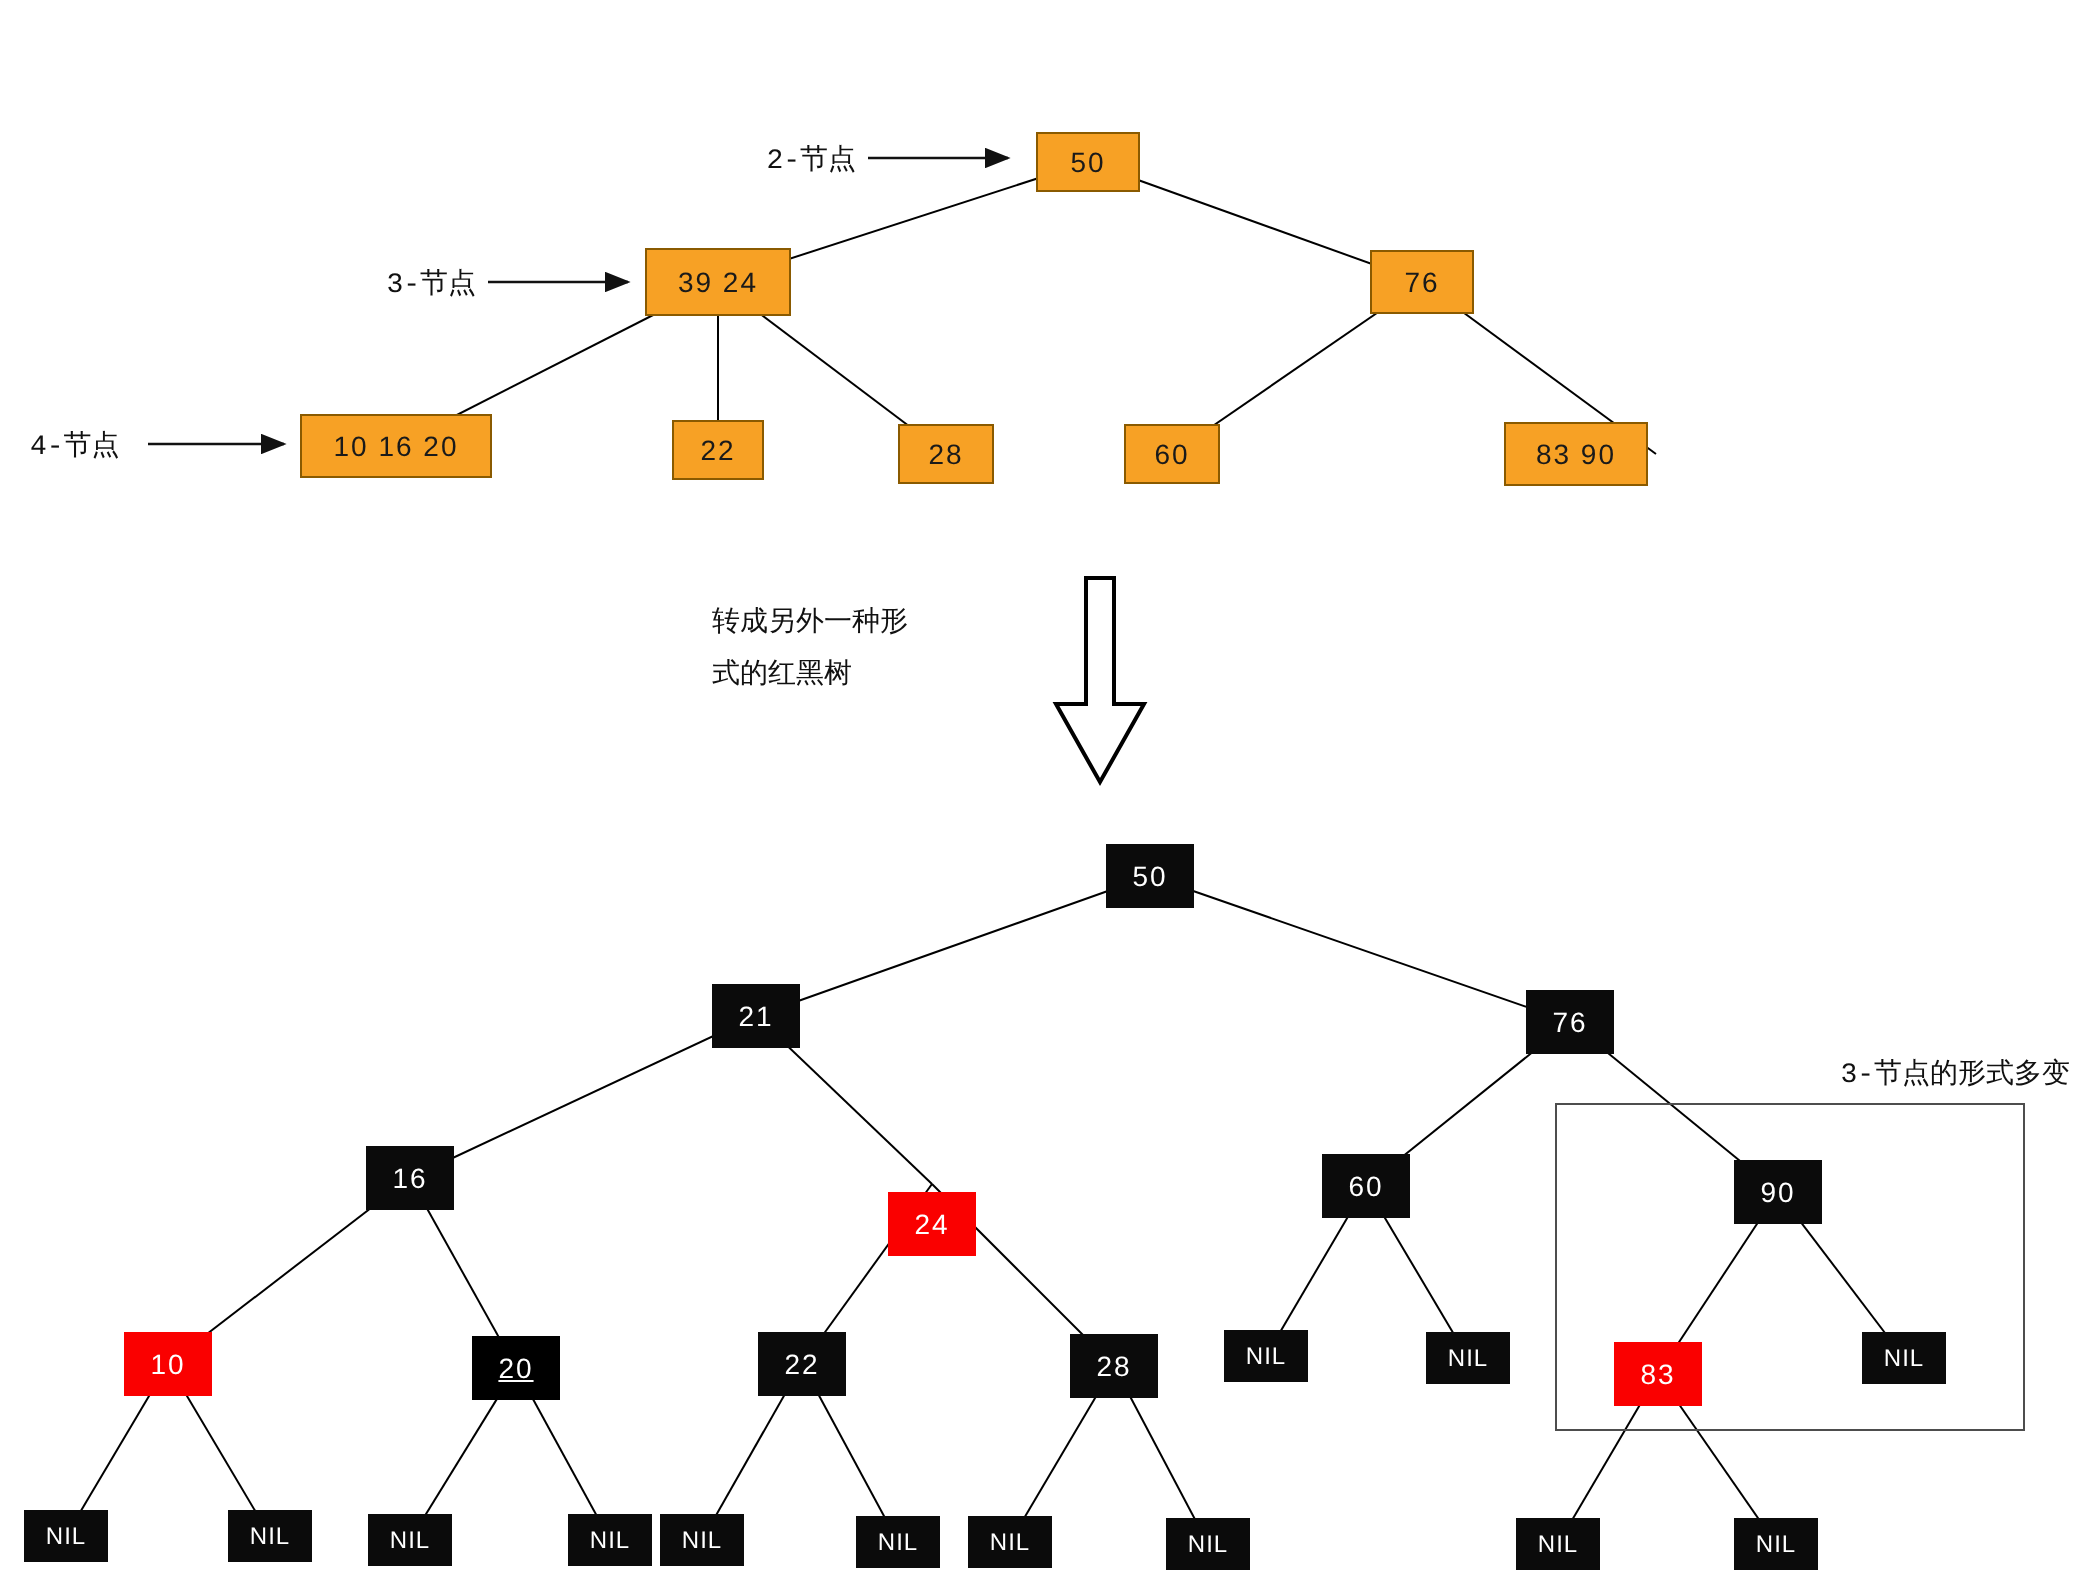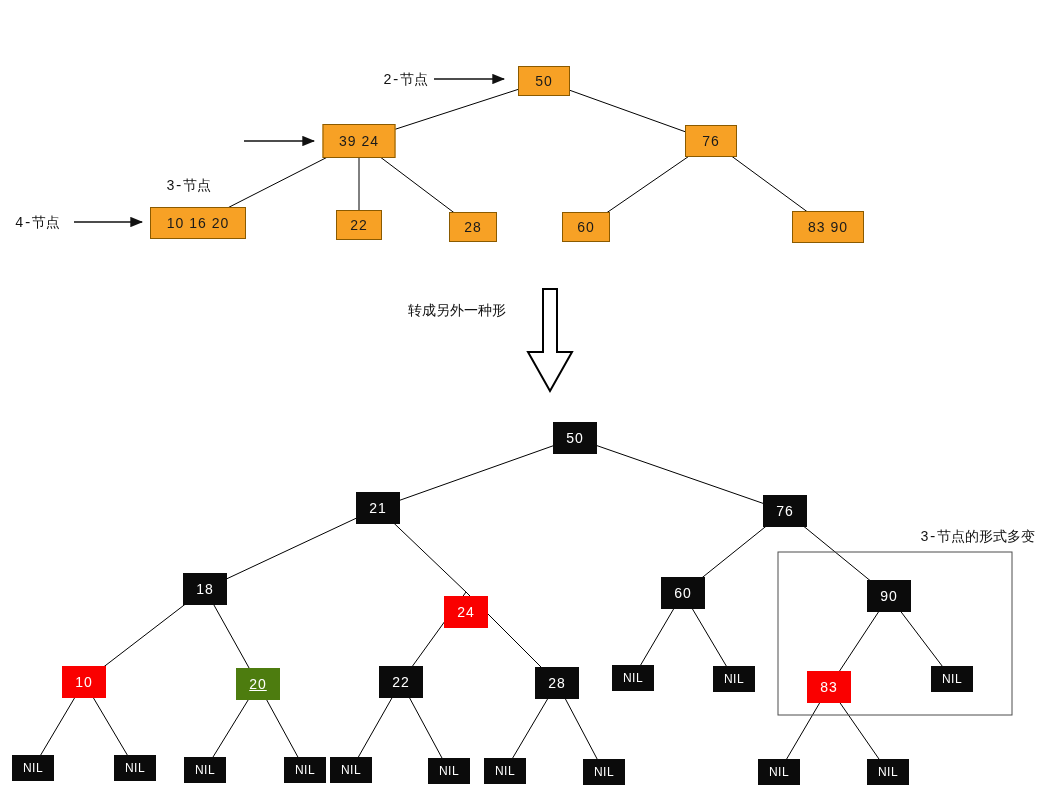--- a/index.html
+++ b/index.html
@@ -25,25 +25,25 @@
     display: flex; align-items: center; justify-content: center;
     font-size: 14px; letter-spacing: 1px;
   }
   .node.orange { border: 1px solid #8a5a00; color: #1a1a1a; }
   .node.black, .node.red, .node.nil { color: #ffffff; }
   .node.nil { font-size: 12px; letter-spacing: 0.5px; }
   .tree-edge { stroke-width: 1; }
   .anno-arrow { stroke: #111111; stroke-width: 1.3; }
   .anno { position: absolute; font-size: 14px; white-space: nowrap; font-family: Liberation Mono, monospace; }
   #label-2node { top: 71px; right: 611px; }
-  #label-3node { top: 133px; right: 828px; margin-top: 44px; }
+  #label-3node { top: 133px; right: 801px; }
   #label-4node { top: 214px; left: 15px; }
   #transform-text {
-    position: absolute; left: 392px; top: 297px; width: 130px;
-    text-align: center; font-size: 14px; line-height: 26px;
+    position: absolute; left: 356px; top: 297px; width: 130px;
+    font-size: 14px; line-height: 26px;
   }
   #box-label { position: absolute; top: 528px; right: 4px; font-size: 14px; }
 </style>
 </head>
 <body>
 
 <div id="canvas">
 
 
   <svg id="edge-layer" width="1039" height="796">
@@ -91,42 +91,43 @@
     <polygon id="big-down-arrow" points="543,289 557,289 557,352 572,352 550,391 528,352 543,352" fill="#ffffff" stroke="#000000" stroke-width="2"></polygon>
     <rect id="variant-box" x="778" y="552" width="234" height="163" fill="none" stroke="#4d4d4d" stroke-width="1"></rect>
   </svg>
 
   <div id="label-2node" class="anno">2-节点</div>
   <div id="label-3node" class="anno">3-节点</div>
   <div id="label-4node" class="anno">4-节点</div>
 
   <div id="transform-text">
     <div>转成另外一种形</div>
+    <div>式的红黑树</div>
   </div>
 
   <div id="box-label" class="anno">3-节点的形式多变</div>
 
   <div id="nodes-layer">
       <div class="node orange" style="left: 544px; top: 81px; width: 52px; height: 30px; background: rgb(247, 161, 37); border-color: rgb(138, 90, 0);">50</div>
       <div class="node orange" style="left: 359px; top: 141px; width: 73px; height: 34px; background: rgb(247, 161, 37); border-color: rgb(138, 90, 0);">39 24</div>
       <div class="node orange" style="left: 711px; top: 141px; width: 52px; height: 32px; background: rgb(247, 161, 37); border-color: rgb(138, 90, 0);">76</div>
       <div class="node orange" style="left: 198px; top: 223px; width: 96px; height: 32px; background: rgb(247, 161, 37); border-color: rgb(138, 90, 0);">10 16 20</div>
       <div class="node orange" style="left: 359px; top: 225px; width: 46px; height: 30px; background: rgb(247, 161, 37); border-color: rgb(138, 90, 0);">22</div>
       <div class="node orange" style="left: 473px; top: 227px; width: 48px; height: 30px; background: rgb(247, 161, 37); border-color: rgb(138, 90, 0);">28</div>
       <div class="node orange" style="left: 586px; top: 227px; width: 48px; height: 30px; background: rgb(247, 161, 37); border-color: rgb(138, 90, 0);">60</div>
-      <div class="node orange" style="left: 828px; top: 227px; width: 72px; height: 32px; background: rgb(247, 161, 37); border-color: rgb(138, 90, 0); text-align: center;">83 90</div>
+      <div class="node orange" style="left: 788px; top: 227px; width: 72px; height: 32px; background: rgb(247, 161, 37); border-color: rgb(138, 90, 0); text-align: center;">83 90</div>
       <div class="node black" style="left: 575px; top: 438px; width: 44px; height: 32px; background: rgb(11, 11, 11);">50</div>
       <div class="node black" style="left: 378px; top: 508px; width: 44px; height: 32px; background: rgb(11, 11, 11);">21</div>
       <div class="node black" style="left: 785px; top: 511px; width: 44px; height: 32px; background: rgb(11, 11, 11);">76</div>
-      <div class="node black" style="left: 205px; top: 589px; width: 44px; height: 32px; background: rgb(11, 11, 11);">18</div>
+      <div class="node black" style="left: 205px; top: 589px; width: 44px; height: 32px; background: rgb(11, 11, 11);">16</div>
       <div class="node red" style="left: 466px; top: 592px; width: 44px; height: 32px; background: rgb(250, 0, 0); margin-top: 20px;">24</div>
       <div class="node black" style="left: 683px; top: 593px; width: 44px; height: 32px; background: rgb(11, 11, 11);">60</div>
       <div class="node black" style="left: 889px; top: 596px; width: 44px; height: 32px; background: rgb(11, 11, 11);">90</div>
       <div class="node red" style="left: 84px; top: 682px; width: 44px; height: 32px; background: rgb(250, 0, 0);">10</div>
-      <div class="node red" style="left: 258px; top: 684px; width: 44px; height: 32px; background: #4d7c0f; text-decoration: underline;">20</div>
+      <div class="node red" style="left: 258px; top: 684px; width: 44px; height: 32px; background: #000000; text-decoration: underline;">20</div>
       <div class="node black" style="left: 401px; top: 682px; width: 44px; height: 32px; background: rgb(11, 11, 11);">22</div>
       <div class="node black" style="left: 557px; top: 683px; width: 44px; height: 32px; background: rgb(11, 11, 11);">28</div>
       <div class="node red" style="left: 829px; top: 687px; width: 44px; height: 32px; background: rgb(250, 0, 0);">83</div>
       <div class="node nil" style="left: 633px; top: 678px; width: 42px; height: 26px; background: rgb(11, 11, 11);">NIL</div>
       <div class="node nil" style="left: 734px; top: 679px; width: 42px; height: 26px; background: rgb(11, 11, 11);">NIL</div>
       <div class="node nil" style="left: 952px; top: 679px; width: 42px; height: 26px; background: rgb(11, 11, 11);">NIL</div>
       <div class="node nil" style="left: 33px; top: 768px; width: 42px; height: 26px; background: rgb(11, 11, 11);">NIL</div>
       <div class="node nil" style="left: 135px; top: 768px; width: 42px; height: 26px; background: rgb(11, 11, 11);">NIL</div>
       <div class="node nil" style="left: 205px; top: 770px; width: 42px; height: 26px; background: rgb(11, 11, 11);">NIL</div>
       <div class="node nil" style="left: 305px; top: 770px; width: 42px; height: 26px; background: rgb(11, 11, 11);">NIL</div>

